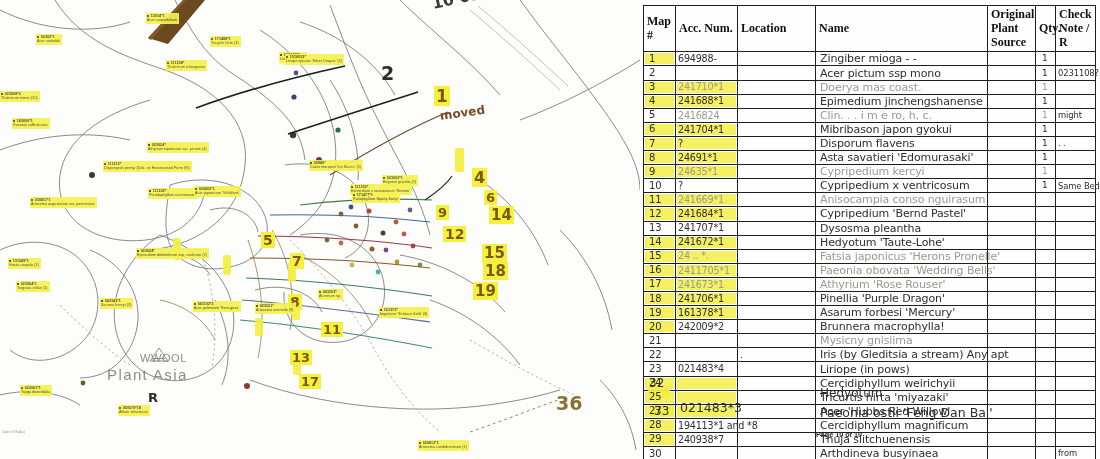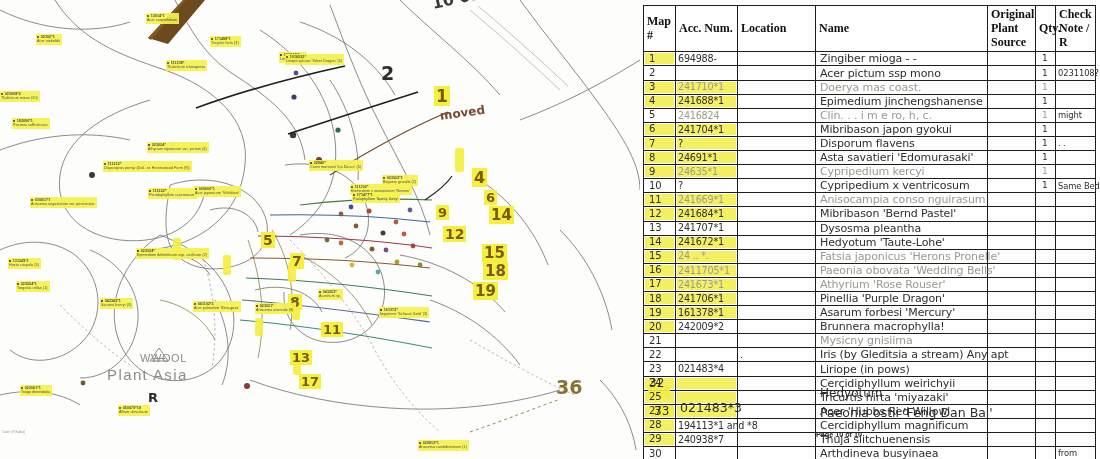--- a/index.html
+++ b/index.html
@@ -295,21 +295,21 @@
     <div class="hand num-hl" style="left:483px; top:262px; font-size:15px;">18</div>
     <div class="hand num-hl" style="left:473px; top:282px; font-size:15px;">19</div>
 
     <div class="hand num-hl" style="left:261px; top:232px; font-size:14px;">5</div>
     <div class="hand num-hl" style="left:290px; top:253px; font-size:14px;">7</div>
     <div class="hand num-hl" style="left:288px; top:294px; font-size:14px;">8</div>
     <div class="hand num-hl" style="left:321px; top:322px; font-size:13px;">11</div>
     <div class="hand num-hl" style="left:290px; top:350px; font-size:13px;">13</div>
     <div class="hand num-hl" style="left:299px; top:374px; font-size:13px;">17</div>
 
-    <div class="hand brown" style="left:556px; top:376px; font-size:19px;">36</div>
+    <div class="hand brown" style="left:556px; top:392px; font-size:19px;">36</div>
     <div class="hand" style="left:148px; top:390px; font-size:13px;">R</div>
 
     <div class="hand" style="left:432px; top:-6px; font-size:16px; color:#3a3a3a; transform:rotate(-12deg);">10 0318</div>
 
     <svg style="position:absolute; left:148px; top:346px; width:22px; height:16px;" viewBox="0 0 22 16">
       <path d="M11,2 L20,15 L2,15 Z" fill="none" stroke="#8d8d88" stroke-width="1"></path>
       <line x1="5" y1="12.5" x2="17" y2="12.5" stroke="#8d8d88" stroke-width="1"></line>
     </svg>
     <div class="logo-text" style="left:140px; top:352px; font-size:11px; letter-spacing:.6px;">WWOOL</div>
     <div class="logo-text" style="left:107px; top:366px; font-size:15px; letter-spacing:1.4px;">Plant Asia</div>
@@ -729,21 +729,21 @@
               <span class="hw mapn">12</span>
             </td>
             <td>
               <div class="cell-hl"></div>
               <span class="hw accn">241684*1</span>
             </td>
             <td>
               <span class="hw "></span>
             </td>
             <td>
-              <span class="hw name">Mibribason 'Bernd Pastel'</span>
+              <span class="hw name">Cypripedium 'Bernd Pastel'</span>
             </td>
             <td>
               <span class="hw "></span>
             </td>
             <td>
               <span class="hw qty"></span>
             </td>
             <td>
               <span class="hw chk"></span>
             </td>

